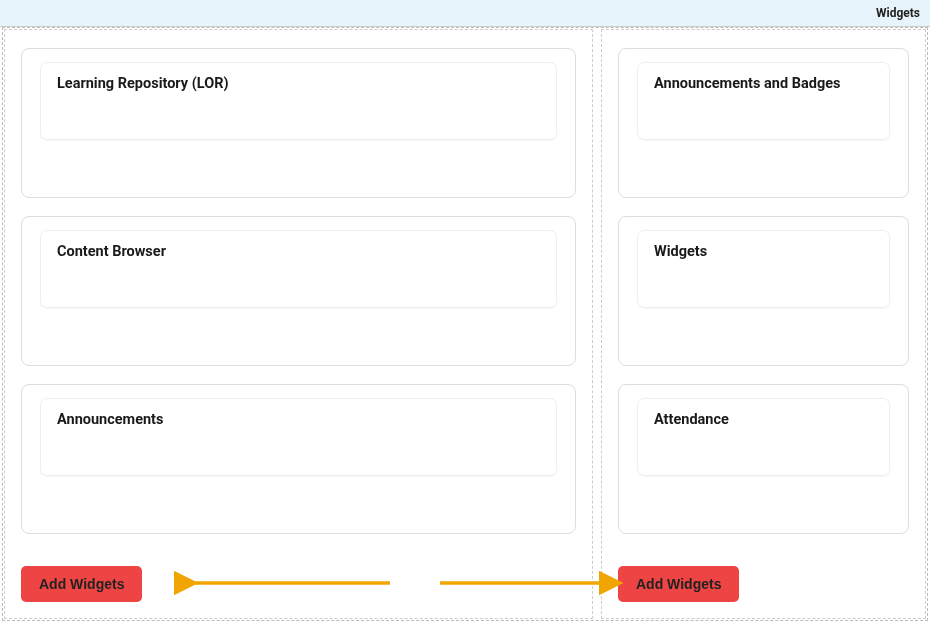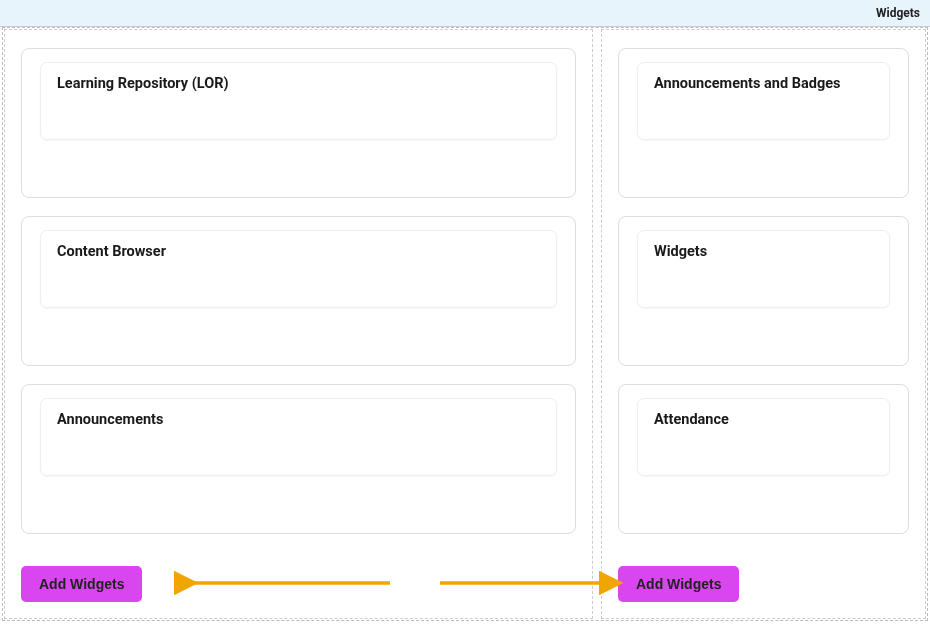--- a/index.html
+++ b/index.html
@@ -57,21 +57,21 @@
       height: 78px;
       box-shadow: 0 1px 2px rgba(0,0,0,0.04);
     }
     .widget-title {
       font-weight: 700;
       font-size: 14.5px;
       color: #1a1a1a;
     }
     .add-widgets-btn {
       display: inline-block;
-      background: #d946ef;
+      background: #ef4444;
       border: none;
       border-radius: 5px;
       padding: 10px 18px;
       font-size: 14px;
       font-weight: 600;
       color: #222;
       cursor: pointer;
       width: fit-content;
     }
     .spacer {

